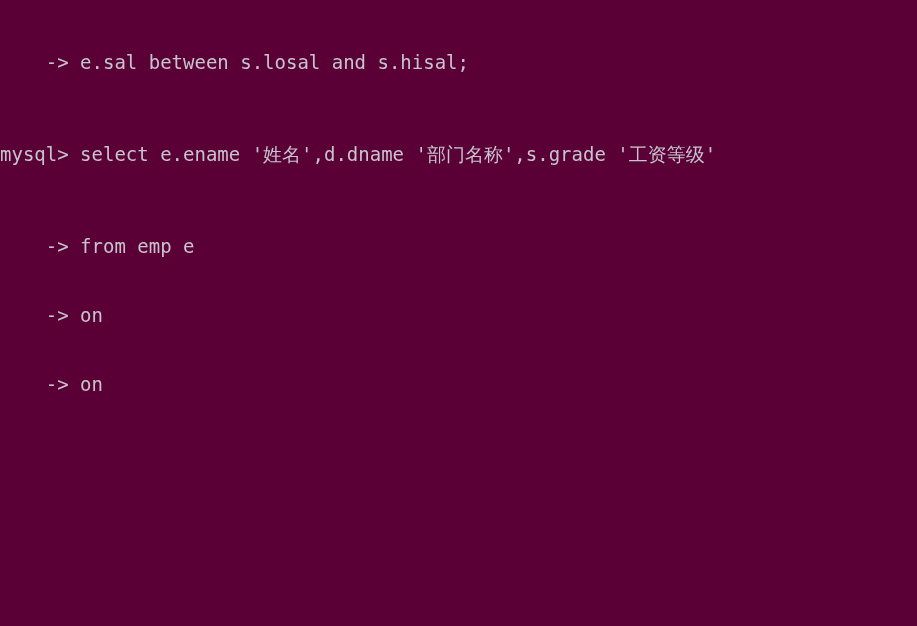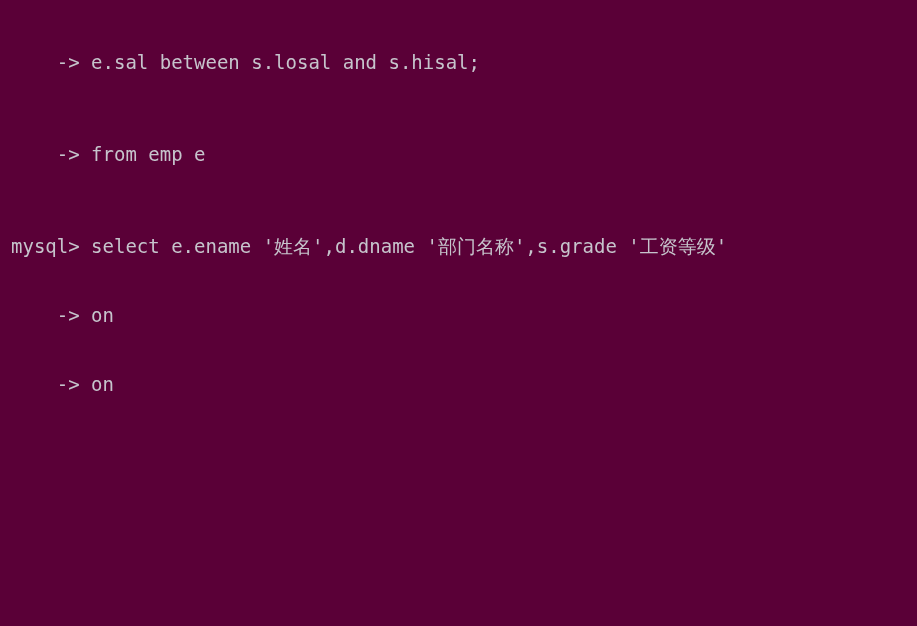--- a/index.html
+++ b/index.html
@@ -25,38 +25,37 @@
     position: absolute;
     left: 0;
     
     top: -18px;
     width: 917px;
   }
   .line {
     height: 23px;
     white-space: pre;
     font-variant-ligatures: none;
-    padding-left: 11px;
   }
   .clipped-top {
     color: #c6c4cc;
     opacity: 1;
   }
 </style>
 </head>
 <body>
 
 <div id="terminal">
   <div id="screen">
     
     <div class="line clipped-top">    -&gt; e.sal between s.losal and s.hisal;</div>
 
+    <div class="line">mysql&gt; select e.ename '姓名',d.dname '部门名称',s.grade '工资等级'</div>
+
     <div class="line">    -&gt; from emp e</div>
-
-    <div class="line">mysql&gt; select e.ename '姓名',d.dname '部门名称',s.grade '工资等级'</div>
     <div class="line">    -&gt; on</div>
     <div class="line">    -&gt; on</div>
     
 
     
     
     
 
     
 

